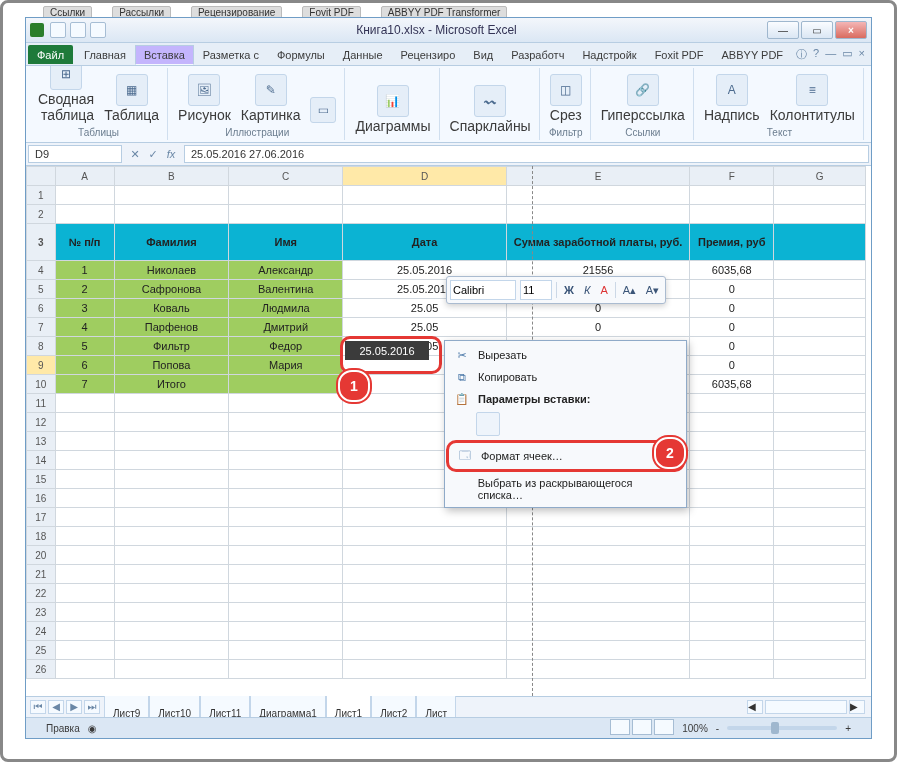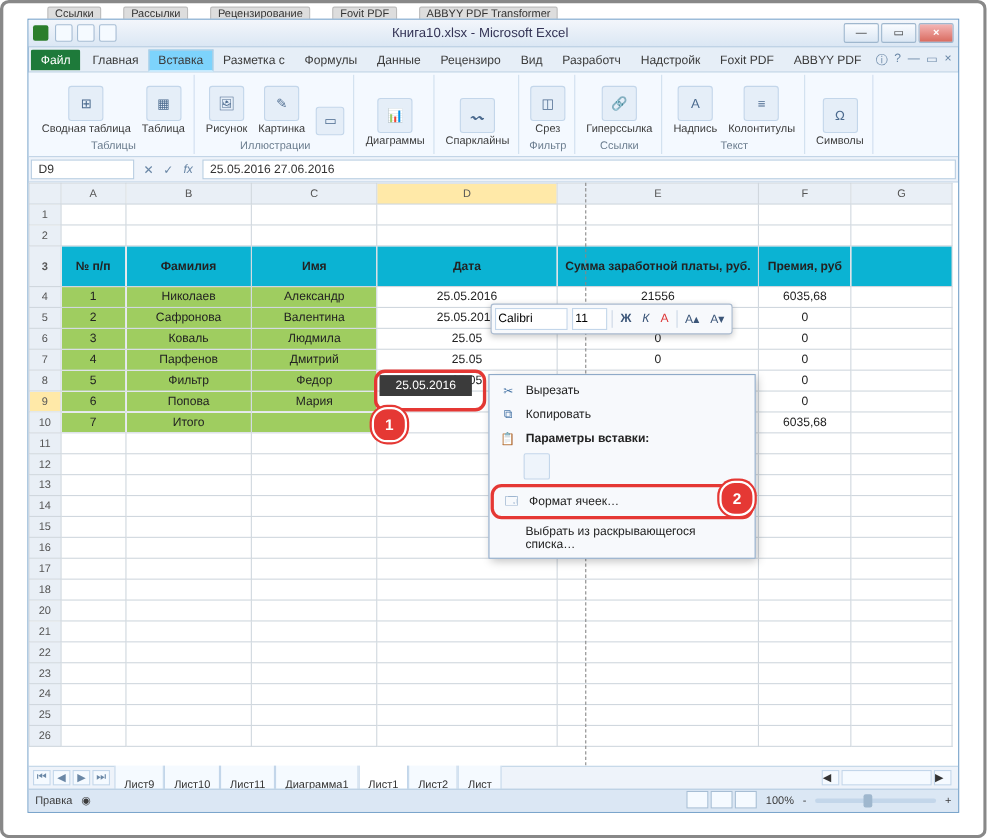--- a/index.html
+++ b/index.html
@@ -14,30 +14,30 @@
 .titlebar .qat{display:flex;gap:4px}
 .titlebar .qat span{width:14px;height:14px;border:1px solid #a6bdd4;background:#f5faff;border-radius:2px}
 .titlebar .title{flex:1;text-align:center;color:#335;font-size:12px}
 .titlebar .wbtn{display:flex;gap:2px}
 .titlebar .wbtn span{width:30px;height:16px;border:1px solid #9fb7ce;border-radius:2px;display:flex;align-items:center;justify-content:center;font-size:10px;background:linear-gradient(#fafcff,#dbe7f4)}
 .titlebar .wbtn .close{background:linear-gradient(#f4b6b6,#d96b5f);color:#fff;font-weight:bold}
 
 .ribbon-tabs{display:flex;height:22px;align-items:center;background:transparent;padding-left:2px;border-bottom:1px solid #b7cde2}
 .ribbon-tabs .tab{padding:3px 8px;font-size:11px;color:#3b3b3b;cursor:default;border:1px solid transparent;border-bottom:none}
 .ribbon-tabs .tab.file{background:#1e7a3a;color:#fff;border-radius:2px 2px 0 0;margin-right:2px}
-.ribbon-tabs .tab.active{background:#7dd3fc;border-color:#b7cde2;border-bottom:1px solid #f4f9ff;margin-bottom:-1px}
+.ribbon-tabs .tab.active{background:#c4b5fd;border-color:#b7cde2;border-bottom:1px solid #f4f9ff;margin-bottom:-1px}
 .ribbon-tabs .help{margin-left:auto;display:flex;gap:6px;padding-right:6px;color:#6a87a6;font-size:11px}
 
 .ribbon{display:flex;height:72px;background:#f4f9ff;border-bottom:1px solid #b7cde2;padding:2px 4px;gap:2px;overflow:hidden}
 .rgroup{display:flex;flex-direction:column;align-items:center;justify-content:flex-end;border-right:1px solid #d0dfef;padding:0 6px 2px 6px}
 .rgroup .icons{display:flex;gap:6px;align-items:flex-end;flex:1}
 .rgroup .lbl{font-size:10px;color:#6b7d8f;margin-top:2px}
 .rbtn{display:flex;flex-direction:column;align-items:center;justify-content:center;gap:2px;padding:2px 2px}
 .rbtn .ic{width:24px;height:24px;background:#e5eef8;border:1px solid #c3d6ea;border-radius:3px;display:flex;align-items:center;justify-content:center;font-size:12px;color:#4b6a8e}
-.rbtn .tx{font-size:10px;color:#3b3b3b;text-align:left;line-height:1.1}
+.rbtn .tx{font-size:14px;color:#3b3b3b;text-align:right;line-height:1.1}
 .rbtn.big .ic{width:30px;height:30px}
 
 .fxbar{display:flex;height:22px;background:#eef3fa;border-bottom:1px solid #b7cde2;align-items:center}
 .namebox{width:80px;border:1px solid #b7cde2;background:#fff;margin:2px;padding:2px 6px;font-size:11px}
 .fxicons{display:flex;gap:4px;padding:0 4px;color:#6a87a6}
 .fxicons span{width:14px;text-align:center}
 .fxinput{flex:1;border:1px solid #b7cde2;background:#fff;margin:2px;padding:2px 6px;font-size:11px}
 
 .gridwrap{flex:1;position:relative;overflow:hidden;background:#fff}
 .sheet{border-collapse:collapse;table-layout:fixed;width:840px}
@@ -67,21 +67,21 @@
 .ctxmenu .hl{border:3px solid #e53834;border-radius:10px;margin:2px -2px;padding:2px 2px}
 
 .sheetbar{display:flex;height:20px;background:#eef3fa;border-top:1px solid #b7cde2;align-items:center;font-size:10px}
 .sheetbar .nav{display:flex;gap:2px;padding:0 4px;color:#6a87a6}
 .sheetbar .nav span{width:14px;text-align:center;border:1px solid #c3d6ea;background:#f5faff}
 .sheetbar .stab{padding:16px 8px;background:#f5faff;border:1px solid #c3d6ea;border-bottom:none;margin-top:12px}
 .sheetbar .stab.act{background:#fff;font-weight:normal}
 .sheetbar .scroll{flex:1;display:flex;justify-content:flex-end;gap:2px;padding-right:6px}
 .sheetbar .scroll span{width:14px;height:12px;border:1px solid #c3d6ea;background:#f5faff}
 
-.statusbar{display:flex;height:20px;background:#dbe7f4;border-top:1px solid #b7cde2;align-items:center;font-size:10px;color:#3b3b3b;padding:0 6px;gap:8px}
+.statusbar{display:flex;height:20px;background:#dbe7f4;border-top:1px solid #b7cde2;align-items:center;font-size:10px;color:#3b3b3b;padding:0 20px;gap:8px}
 .statusbar .spacer{flex:1}
 .statusbar .view span{width:18px;height:14px;border:1px solid #a6bdd4;background:#f5faff;display:inline-block;margin-left:2px}
 .statusbar .zoomslider{width:110px;height:4px;background:#c3d6ea;position:relative;border-radius:2px}
 .statusbar .zoomslider::after{content:"";position:absolute;left:40%;top:-4px;width:8px;height:12px;background:#9fb7ce;border-radius:2px}
 .dashed-guide{position:absolute;border-left:1px dashed #888;top:0;bottom:0}
 </style>
 </head>
 <body>
 
 <div class="outer">

